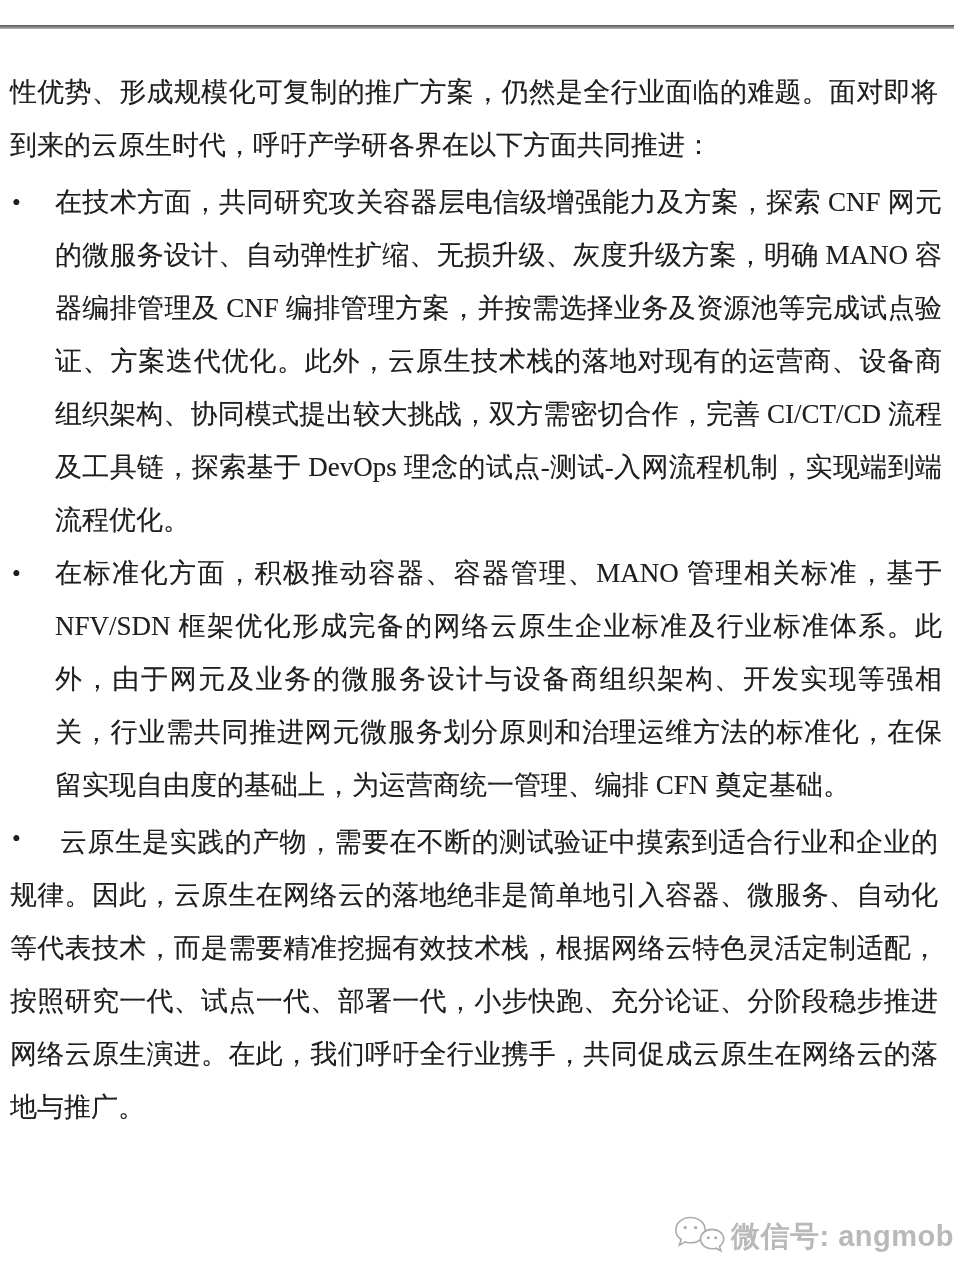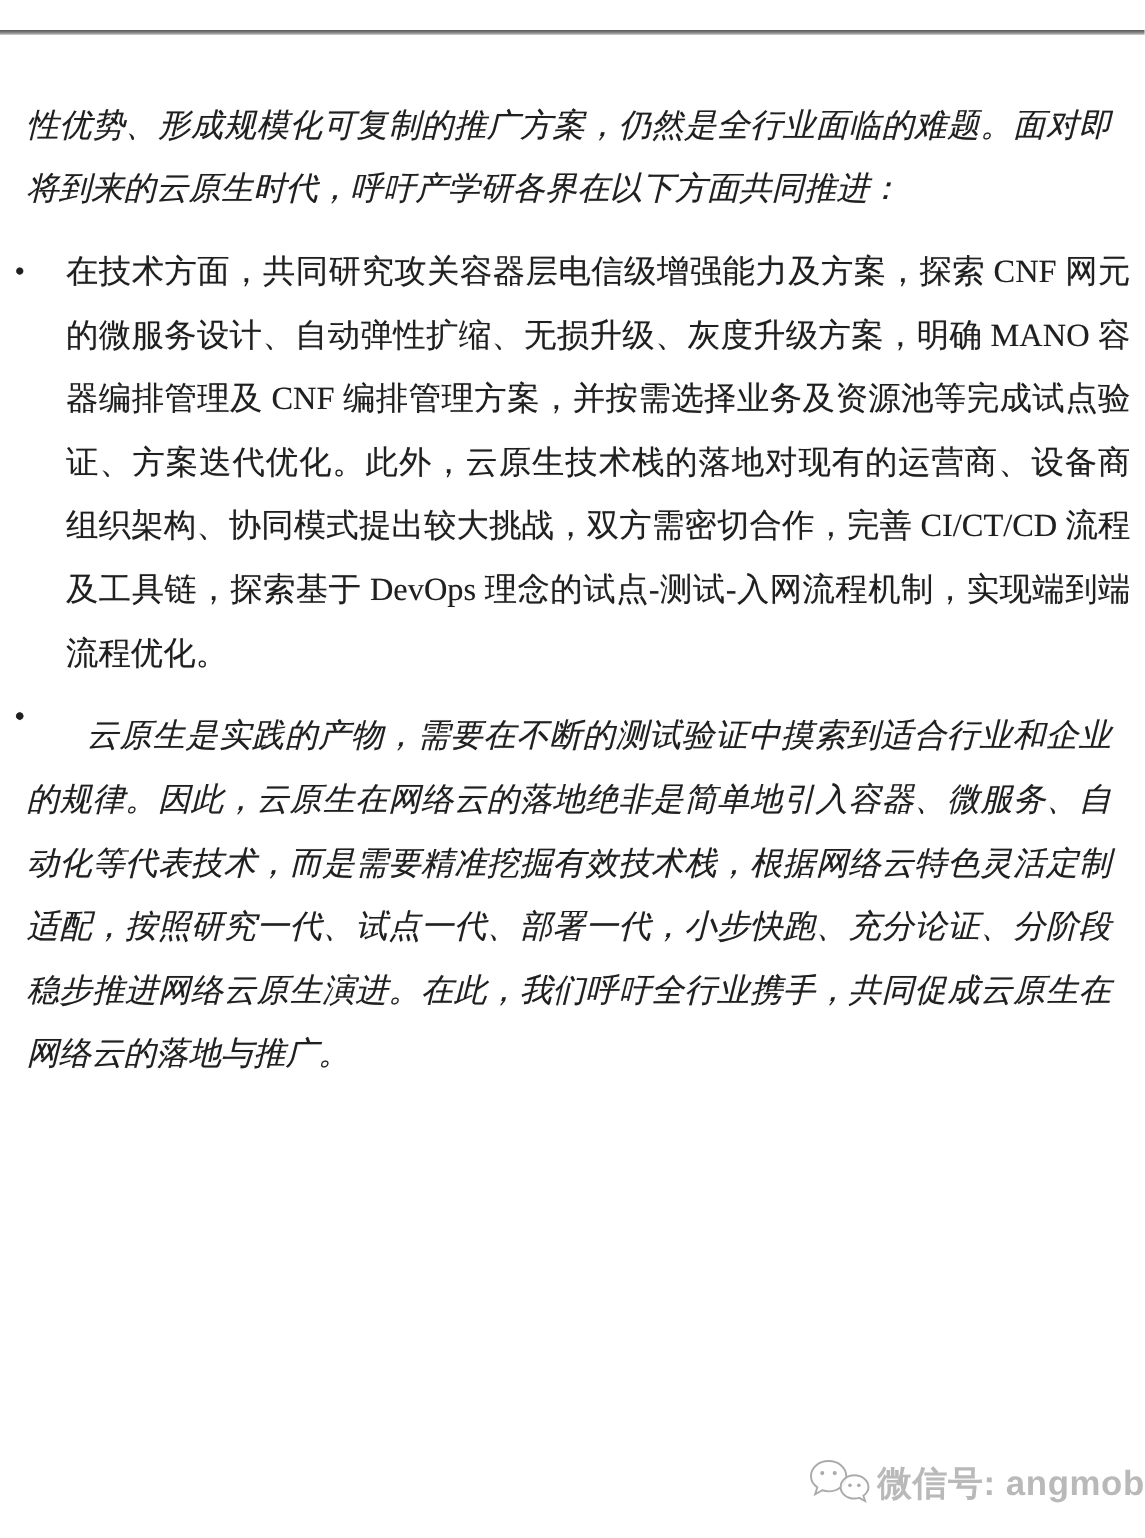--- a/index.html
+++ b/index.html
@@ -28,22 +28,21 @@
     position: absolute;
     top: 62px;
     left: 6px;
     width: 936px;
     font-size: 27px;
     line-height: 53px;
     text-align: justify;
     text-shadow: 0 0 0.6px rgba(45,45,45,0.45);
   }
   .para {
-    margin: 16px;
-    font-style: italic;
+    margin: 4px;
   }
   .bullet-list {
     margin: 0;
     padding: 0;
     list-style: none;
   }
   .bullet-item {
     position: relative;
     margin: 0;
     padding-left: 49px;
@@ -90,20 +89,21 @@
 
     <p class="para">性优势、形成规模化可复制的推广方案，仍然是全行业面临的难题。面对即将到来的云原生时代，呼吁产学研各界在以下方面共同推进：</p>
 
     <ul class="bullet-list">
       <li class="bullet-item">
         <span class="bullet-marker">•</span>
         <span>在技术方面，共同研究攻关容器层电信级增强能力及方案，探索 CNF 网元的微服务设计、自动弹性扩缩、无损升级、灰度升级方案，明确 MANO 容器编排管理及 CNF 编排管理方案，并按需选择业务及资源池等完成试点验证、方案迭代优化。此外，云原生技术栈的落地对现有的运营商、设备商组织架构、协同模式提出较大挑战，双方需密切合作，完善 CI/CT/CD 流程及工具链，探索基于 DevOps 理念的试点-测试-入网流程机制，实现端到端流程优化。</span>
       </li>
       <li class="bullet-item">
         <span class="bullet-marker">•</span>
+        <span>在标准化方面，积极推动容器、容器管理、MANO 管理相关标准，基于 NFV/SDN 框架优化形成完备的网络云原生企业标准及行业标准体系。此外，由于网元及业务的微服务设计与设备商组织架构、开发实现等强相关，行业需共同推进网元微服务划分原则和治理运维方法的标准化，在保留实现自由度的基础上，为运营商统一管理、编排 CFN 奠定基础。</span>
       </li>
       <li class="bullet-item">
         <span class="bullet-marker">•</span>
       </li>
     </ul>
 
     <p class="para closing">云原生是实践的产物，需要在不断的测试验证中摸索到适合行业和企业的规律。因此，云原生在网络云的落地绝非是简单地引入容器、微服务、自动化等代表技术，而是需要精准挖掘有效技术栈，根据网络云特色灵活定制适配，按照研究一代、试点一代、部署一代，小步快跑、充分论证、分阶段稳步推进网络云原生演进。在此，我们呼吁全行业携手，共同促成云原生在网络云的落地与推广。</p>
 
   </div>
 

